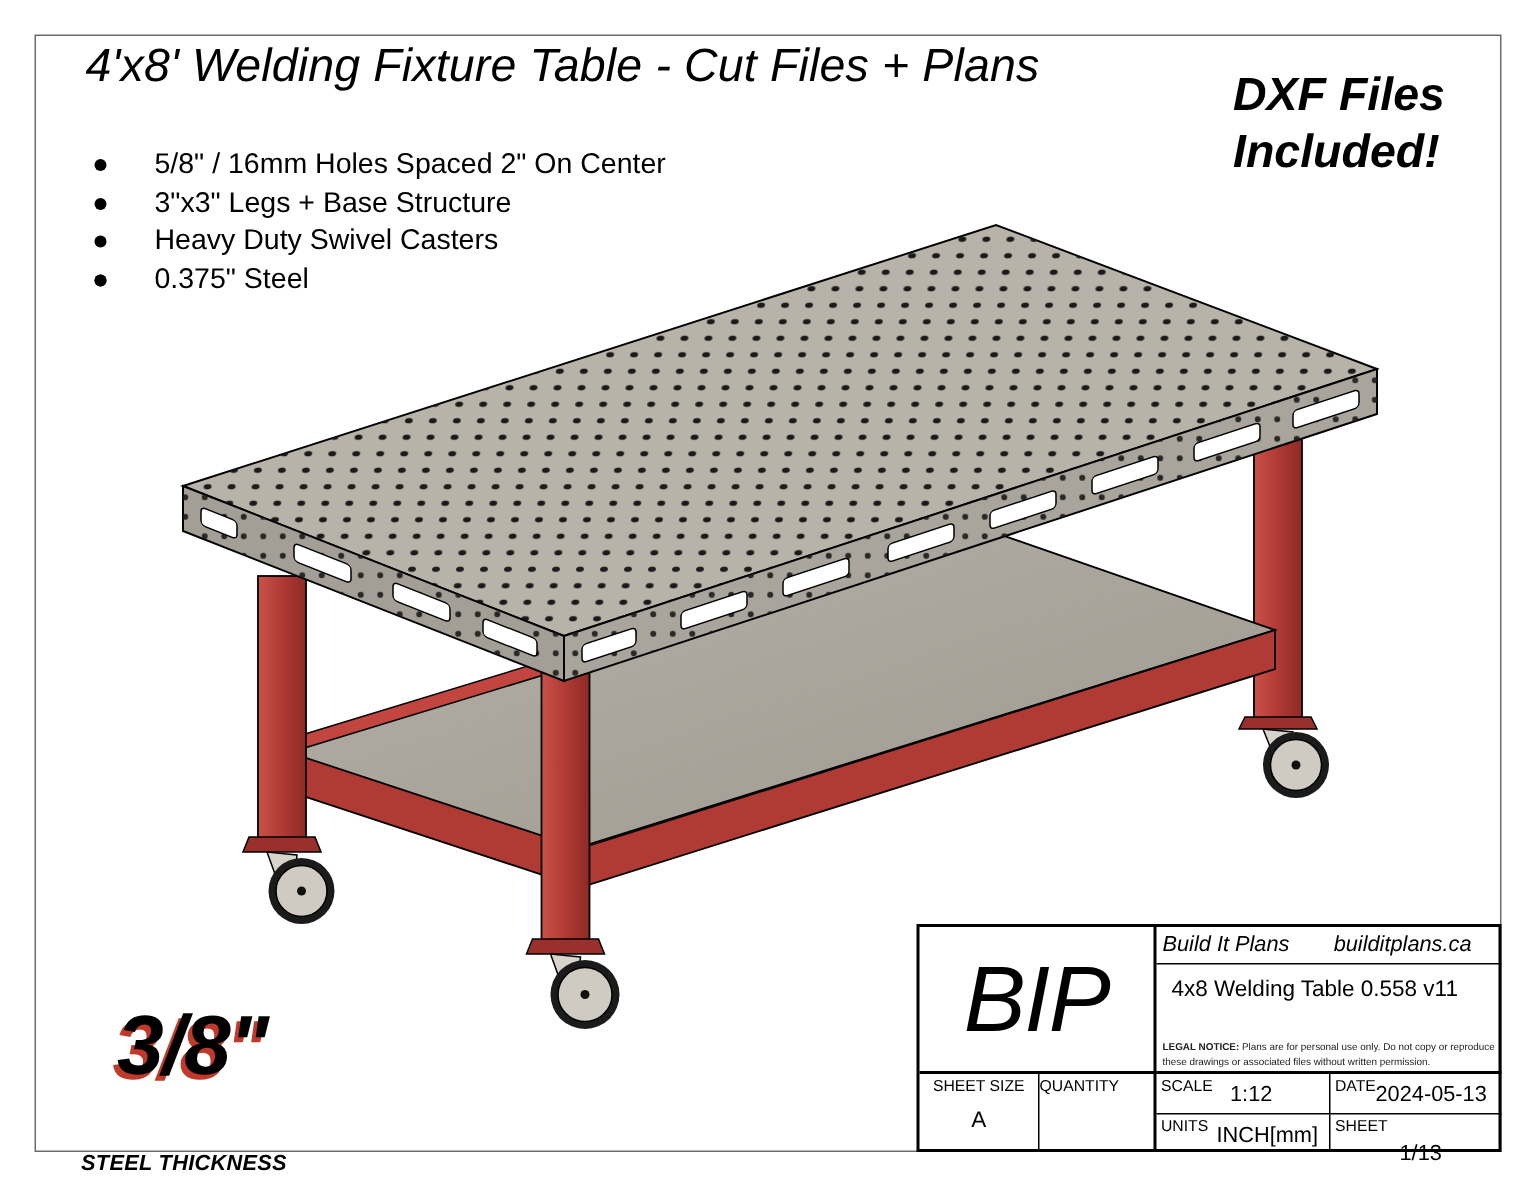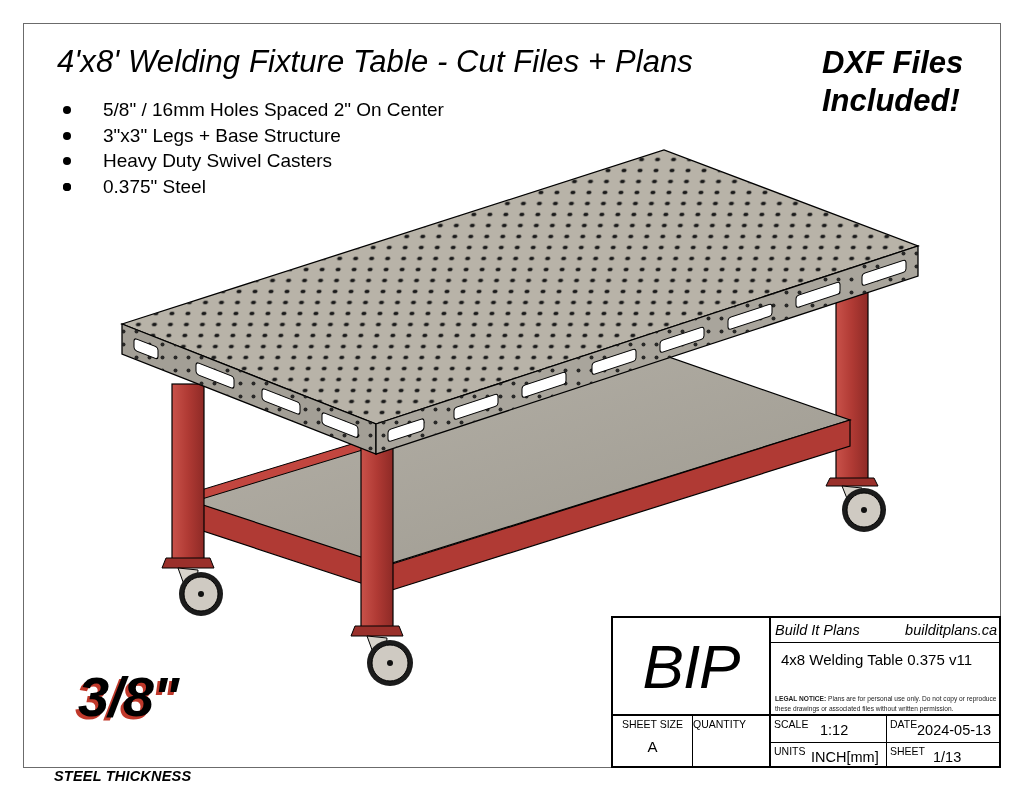--- a/index.html
+++ b/index.html
@@ -1,30 +1,30 @@
 <!DOCTYPE html>
 <html><head>
 <meta charset="utf-8">
 <style>
   html, body { margin:0; padding:0; background:#ffffff; }
   body { width:1024px; height:791px; position:relative; overflow:hidden; font-family:"Liberation Sans", sans-serif; color:#000; }
   .frame { position:absolute; left:23px; top:23px; width:978px; height:745px; border:1.5px solid #6b6b6b; box-sizing:border-box; }
-  .title { position:absolute; left:57px; top:44px; font-size:31px; font-style:italic; white-space:nowrap; letter-spacing:0.1px; }
+  .title { position:absolute; left:57px; top:26px; font-size:31px; font-style:italic; white-space:nowrap; letter-spacing:0.1px; }
   .dxf { position:absolute; left:822px; top:44px; font-size:31px; font-weight:bold; font-style:italic; line-height:38px; }
   .features { position:absolute; left:60px; top:97px; list-style:none; margin:0; padding:0; font-size:19px; line-height:25.5px; }
   .features li { position:relative; padding-left:43px; white-space:nowrap; }
   .features li .bullet { position:absolute; left:3px; top:9px; width:8px; height:8px; border-radius:50%; background:#000; }
   .drawing { position:absolute; left:0; top:0; }
   .thick { position:absolute; left:78px; top:667px; font-size:56px; font-weight:bold; font-style:italic; letter-spacing:-1px; color:#000; text-shadow:-3px 3px 0 #c0392b; line-height:60px; }
   .thick-label { position:absolute; left:54px; top:728px; font-size:14.5px; font-weight:bold; font-style:italic; letter-spacing:0.2px;margin-top:40px; }
   
   .tb { position:absolute; left:611px; top:616px; width:390px; height:152px; border:2px solid #000; box-sizing:border-box; }
   .tb div { position:absolute; box-sizing:border-box; }
   .bip { left:0; top:0; width:158px; height:98px; border-right:2px solid #000; border-bottom:2px solid #000; display:flex; align-items:center; justify-content:center; font-size:62px; font-weight:normal; font-style:italic; letter-spacing:-1px; }
-  .company { left:158px; top:0; width:230px; height:25px; border-bottom:1.5px solid #000; font-size:14.5px; font-style:italic; padding:4px 4px 0 4px; display:flex; justify-content:space-between; }
+  .company { left:158px; top:0; width:230px; height:25px; border-bottom:1.5px solid #000; font-size:14.5px; font-style:italic; padding:4px 20px 0 4px; display:flex; justify-content:space-between; }
   .dwgname { left:158px; top:25px; width:230px; height:73px; border-bottom:2px solid #000; }
   .dwgname .name { position:absolute; left:10px; top:8px; font-size:15px; white-space:nowrap; }
   .dwgname .legal { position:absolute; left:4px; top:51px; width:224px; font-size:6.6px; line-height:10px; color:#222; }
   .dwgname .legal b { font-weight:bold; }
   .sheetsize { left:0; top:98px; width:80px; height:52px; border-right:1.5px solid #000; text-align:center; }
   .quantity { left:80px; top:98px; width:78px; height:52px; border-right:2px solid #000; text-align:left; }
   .lbl { font-size:10.5px; position:absolute; top:2px; left:0; width:100%; }
   .big { font-size:15px; position:absolute; top:22px; left:0; width:100%; }
   .scale { left:158px; top:98px; width:116px; height:27px; border-right:1.5px solid #000; border-bottom:1.5px solid #000; }
   .date { left:274px; top:98px; width:114px; height:27px; border-bottom:1.5px solid #000; }
@@ -149,21 +149,21 @@
 <div class="thick">3/8"</div>
 <div class="thick-label">STEEL THICKNESS</div>
 
 <div class="tb">
   <div class="bip">BIP</div>
   <div class="company">
     <span>Build It Plans</span>
     <span>builditplans.ca</span>
   </div>
   <div class="dwgname">
-    <span class="name">4x8 Welding Table 0.375 v11</span>
+    <span class="name">4x8 Welding Table 0.558 v11</span>
     <span class="legal"><b>LEGAL NOTICE:</b> <span>Plans are for personal use only. Do not copy or reproduce these drawings or associated files without written permission.</span></span>
   </div>
   <div class="sheetsize">
     <span class="lbl">SHEET SIZE</span>
     <span class="big">A</span>
   </div>
   <div class="quantity">
     <span class="lbl">QUANTITY</span>
     <span class="big"></span>
   </div>
@@ -174,15 +174,15 @@
   <div class="date kv">
     <span class="k">DATE</span>
     <span class="v" style="left:30px;">2024-05-13</span>
   </div>
   <div class="units kv">
     <span class="k">UNITS</span>
     <span class="v" style="left:40px;">INCH[mm]</span>
   </div>
   <div class="sheet kv">
     <span class="k">SHEET</span>
-    <span class="v" style="left:46px;">1/13</span>
+    <span class="v" style="left:46px;margin-top:12px;">1/13</span>
   </div>
 </div>
 
 </body></html>

